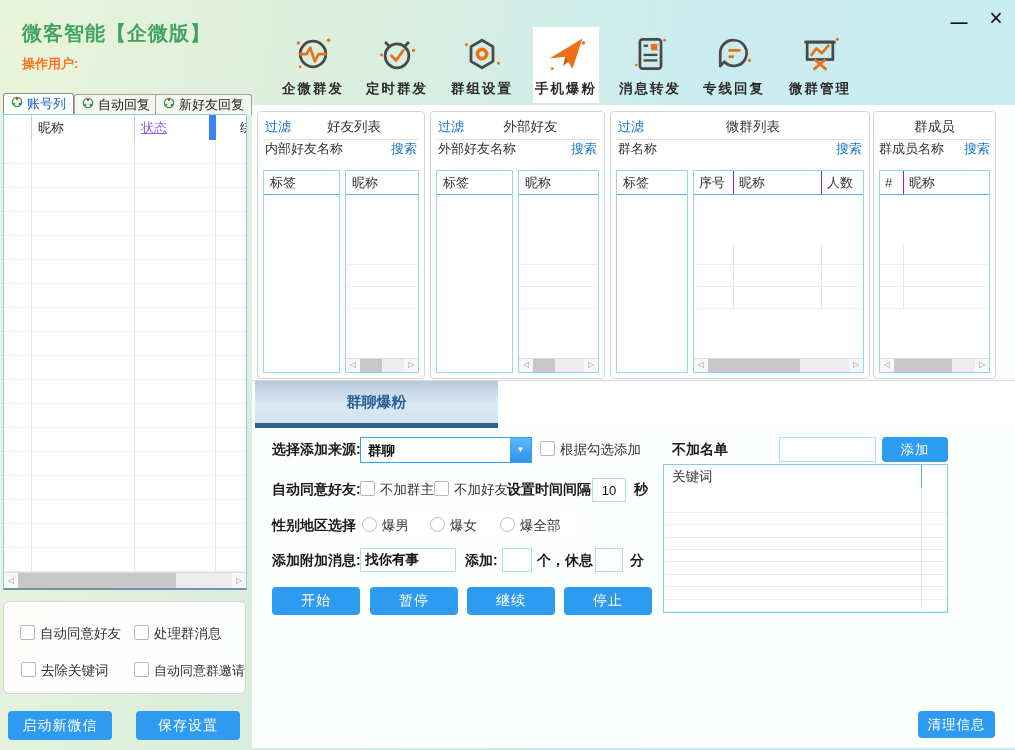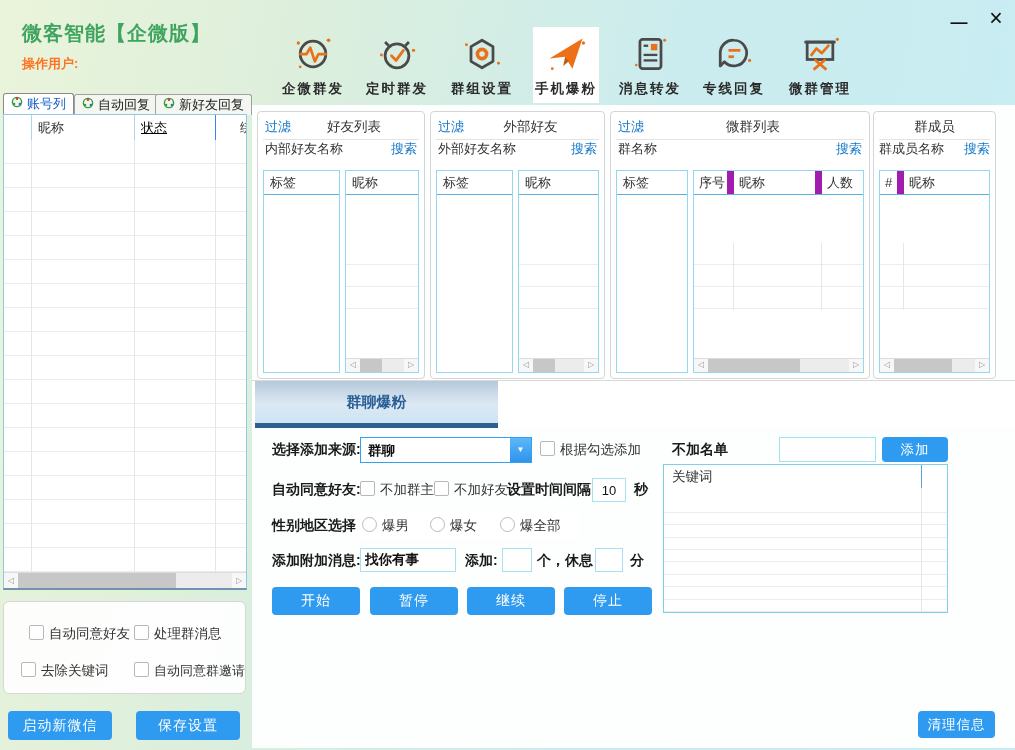--- a/index.html
+++ b/index.html
@@ -13,21 +13,21 @@
   .card{background:#fff;border:1px solid #d5d5d5;border-radius:4px;box-sizing:border-box;}
   .card-head{display:flex;align-items:center;height:25px;padding:2px 7px 0 7px;}
   .card-title{flex:1;text-align:center;font-size:13.5px;color:#333;}
   .card-sep{border-top:1px solid #e3e3e3;margin:0 5px;}
   .card-search{display:flex;align-items:flex-start;height:26px;padding:0 7px;font-size:13px;color:#333;}
   .card-search .lbl{flex:1;}
   .listbox{position:absolute;border:1px solid #93d7f0;background:#fff;box-sizing:border-box;
            display:flex;flex-direction:column;gap:48px;}
   .list-hdr{height:23px;line-height:23px;border-bottom:1px solid #5cb0e0;
             font-size:13px;color:#333;padding-left:6px;display:flex;}
-  .list-hdr .hcell{border-right:7px solid #a21caf;box-sizing:border-box;padding-left:5px;}
+  .list-hdr .hcell{border-right:1px solid #a21caf;box-sizing:border-box;padding-left:5px;}
   .list-body{flex:1;position:relative;background:#fff;}
   .rows22{background-image:repeating-linear-gradient(to bottom,#fff 0 21px,#ededed 21px 22px);}
   .rows24{background-image:repeating-linear-gradient(to bottom,#fff 0 23px,#ececec 23px 24px);}
   .rows12{background-image:repeating-linear-gradient(to bottom,#fff 0 11.5px,#ececec 11.5px 12.4px);}
   .vsep{position:absolute;top:0;bottom:0;width:1px;background:#e6e6e6;}
   .hscroll{height:13px;display:flex;background:#ececec;border-top:1px solid #ddd;align-items:stretch;}
   .sb-arrow{width:14px;font-size:8px;line-height:12px;color:#9a9a9a;text-align:center;background:#f7f7f7;}
   .sb-thumb{background:#c7c7c7;}
   .chk{display:inline-block;width:13px;height:13px;border:1px solid #b8b8b8;background:#fff;
        border-radius:2px;vertical-align:-2px;margin-right:5px;}
@@ -152,38 +152,38 @@
           <circle cx="3.4" cy="8.6" r="1.3" fill="#3a9a3a"></circle>
           <circle cx="9.6" cy="8.6" r="1.3" fill="#36c"></circle>
         </svg></span>
     <span>新好友回复</span>
   </div>
 
   <div class="abs" style="left:3px;top:114px;width:244px;height:476px;background:#fff;border:1px solid #8fc8e8;border-bottom:2px solid #7092ac;box-sizing:border-box;">
     <div style="display:flex;height:25px;border-bottom:1px solid #a9d7ee;">
       <div style="width:28px;border-right:1px solid #a9d7ee;box-sizing:border-box;"></div>
       <div style="width:103px;border-right:1px solid #a9d7ee;box-sizing:border-box;font-size:13px;line-height:25px;padding-left:6px;color:#333;">昵称</div>
-      <div style="width:81px;border-right:1px solid #3b82f6;box-sizing:border-box;font-size:13px;line-height:25px;padding-left:6px;color:#000000;text-decoration:underline;">状态</div>
+      <div style="width:81px;border-right:7px solid #3b82f6;box-sizing:border-box;font-size:13px;line-height:25px;padding-left:6px;color:#8b5cf6;text-decoration:underline;">状态</div>
       <div style="flex:1;overflow:hidden;font-size:13px;line-height:25px;color:#333;"><span style="display:inline-block;margin-left:24px;">绑</span></div>
     </div>
     <div class="rows24" style="position:absolute;top:25px;left:0;right:0;bottom:16px;">
       <div class="vsep" style="left:27px;"></div>
       <div class="vsep" style="left:130px;"></div>
       <div class="vsep" style="left:211px;"></div>
     </div>
     <div class="hscroll" style="position:absolute;left:0;right:0;bottom:0;height:15px;">
       <span class="sb-arrow" style="line-height:15px;">◁</span>
       <span class="sb-thumb" style="width:158px;"></span>
       <span style="flex:1;"></span>
       <span class="sb-arrow" style="line-height:15px;">▷</span>
     </div>
   </div>
 
   <div class="abs" style="left:3px;top:601px;width:243px;height:93px;background:rgba(255,255,255,.92);border:1px solid #d6d6d6;border-radius:6px;box-sizing:border-box;">
-    <div class="abs olabel" style="left:25px;top:23px;cursor:pointer;"><span class="chk"></span><span>自动同意好友</span></div>
+    <div class="abs olabel" style="left:16px;top:23px;cursor:pointer;"><span class="chk"></span><span>自动同意好友</span></div>
     <div class="abs olabel" style="left:130px;top:23px;cursor:pointer;"><span class="chk"></span><span>处理群消息</span></div>
     <div class="abs olabel" style="left:17px;top:60px;cursor:pointer;"><span class="chk"></span><span>去除关键词</span></div>
     <div class="abs olabel" style="left:130px;top:60px;cursor:pointer;font-size:13px;"><span class="chk"></span><span>自动同意群邀请</span></div>
   </div>
 
   <button class="btn abs" style="left:8px;top:711px;width:104px;height:29px;">启动新微信</button>
   <button class="btn abs" style="left:136px;top:711px;width:104px;height:29px;">保存设置</button>
 
   <div class="card abs" style="left:257px;top:111px;width:168px;height:268px;">
     <div class="card-head">

